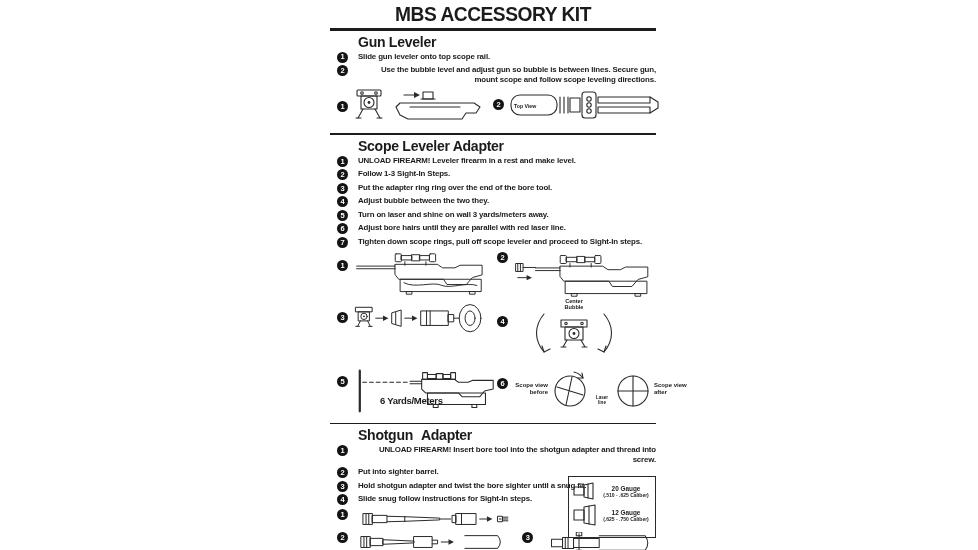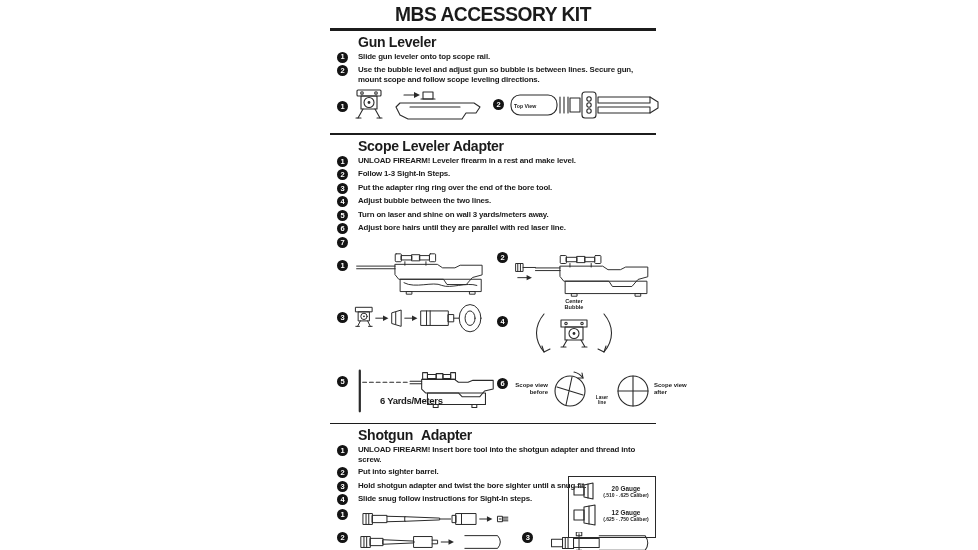--- a/index.html
+++ b/index.html
@@ -15,21 +15,21 @@
   .rule.r-thin{height:1.6px;}
   .sec-h{font-size:14.5px;font-weight:bold;letter-spacing:-.3px;margin:3px 0 2px 28px;
          transform-origin:left;transform:scaleX(.97);}
   .sec-h.wide{word-spacing:5px;}
 
   
   .step{display:flex;gap:10px;padding-left:7px;margin-bottom:2.5px;align-items:flex-start;}
   .badge{flex:none;width:11px;height:11px;border-radius:50%;background:#141414;color:#fff;
          font-size:7.5px;font-weight:bold;display:inline-flex;align-items:center;
          justify-content:center;line-height:1;}
-  .stext{font-size:7.9px;font-weight:bold;line-height:1.22;letter-spacing:-.15px;}
+  .stext{font-size:7.9px;font-weight:bold;line-height:1.22;letter-spacing:-.15px;text-align:right;}
 
   
   svg *{fill:none;stroke:#2a2a2a;stroke-width:1.1;stroke-linecap:round;stroke-linejoin:round;}
   svg .fl{fill:#2a2a2a;stroke:none;}
   svg .thick{stroke-width:2.3;}
   svg .dash{stroke-dasharray:4 3;}
   .fig{display:flex;gap:6px;align-items:flex-start;padding-left:7px;position:relative;}
   .dg-row{display:flex;margin-top:5px;}
   .grid2{display:grid;grid-template-columns:160px 1fr;margin-top:4px;row-gap:2px;}
 
@@ -124,32 +124,33 @@
     <div class="step">
       <span class="badge">2</span>
       <span class="stext">Follow 1-3 Sight-In Steps.</span>
     </div>
     <div class="step">
       <span class="badge">3</span>
       <span class="stext">Put the adapter ring ring over the end of the bore tool.</span>
     </div>
     <div class="step">
       <span class="badge">4</span>
-      <span class="stext">Adjust bubble between the two lines.</span>
+      <span class="stext">Adjust bubble between the two they.</span>
     </div>
     <div class="step">
       <span class="badge">5</span>
       <span class="stext">Turn on laser and shine on wall 3 yards/meters away.</span>
     </div>
     <div class="step">
       <span class="badge">6</span>
       <span class="stext">Adjust bore hairs until they are parallel with red laser line.</span>
     </div>
     <div class="step">
       <span class="badge">7</span>
+      <span class="stext">Tighten down scope rings, pull off scope leveler and proceed to Sight-In steps.</span>
     </div>
 
     <div class="grid2">
 
       <div class="fig">
         <span class="badge" style="margin-top:8px;">1</span>
         <svg width="138" height="44" viewBox="0 0 155 50">
           <rect x="47" y="2" width="7" height="9" rx="1"></rect>
             <rect x="54" y="4" width="12" height="5"></rect>
           <rect x="66" y="3" width="9" height="7"></rect>

